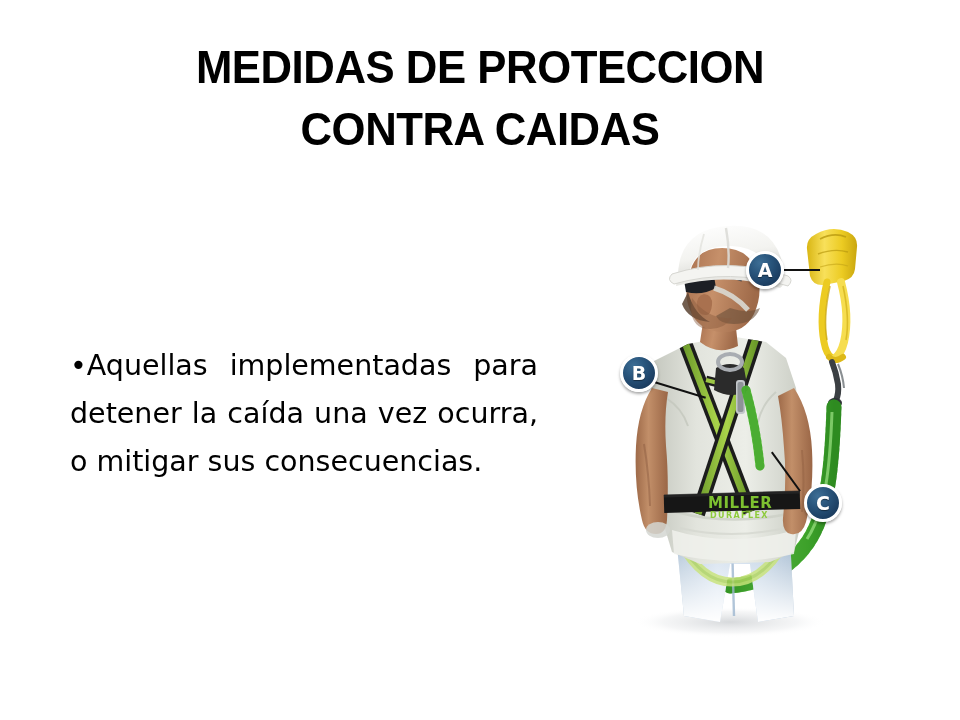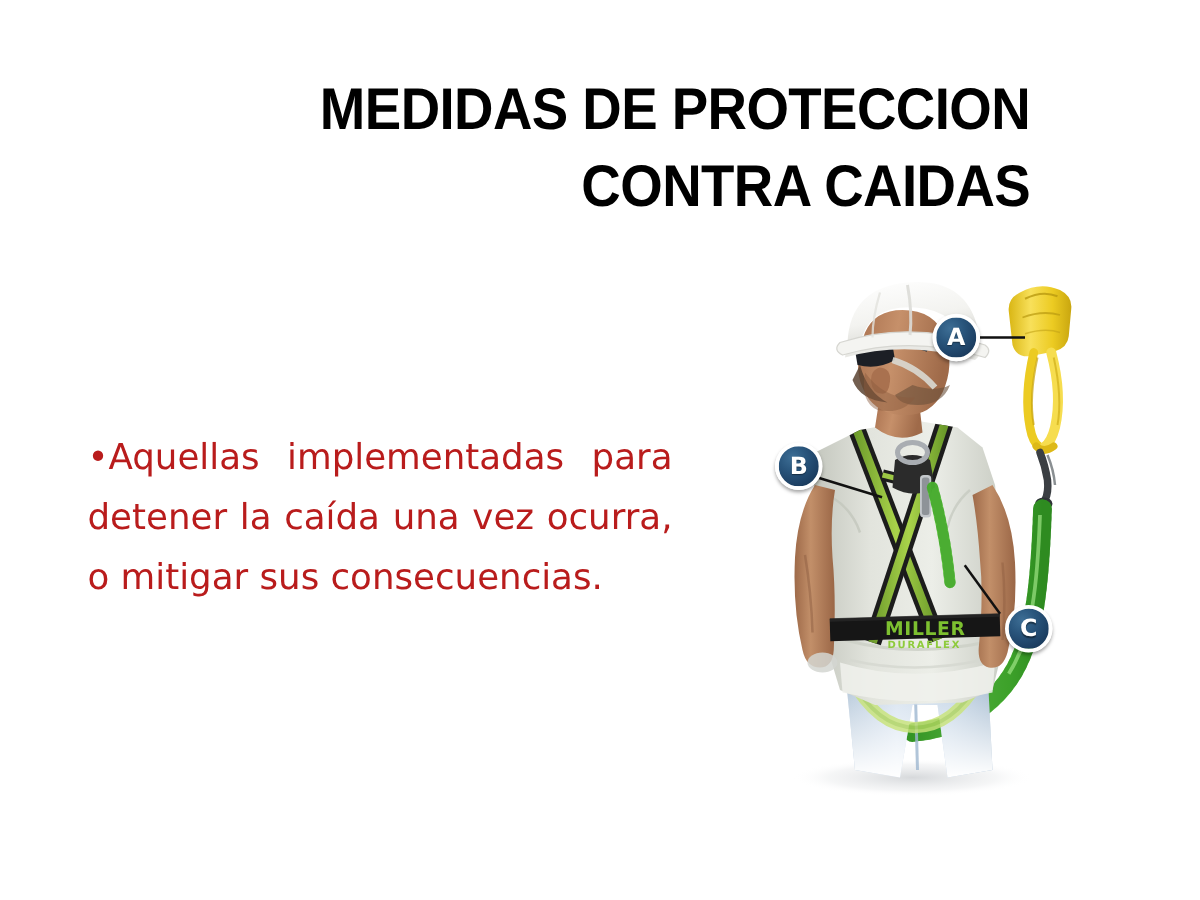--- a/index.html
+++ b/index.html
@@ -18,23 +18,23 @@
   .slide {
     position: absolute;
     inset: 0;
     background: #ffffff;
   }
 
   
   .title-block {
     position: absolute;
     left: 110px;
-    top: 56px;
+    top: 36px;
     width: 740px;
-    text-align: right;
+    text-align: center;
   }
   .title-line {
     font-family: "Liberation Sans", sans-serif;
     font-weight: bold;
     font-size: 47px;
     line-height: 62px;
     color: #000000;
     letter-spacing: -0.5px;
     transform: scaleX(0.93);
     transform-origin: center center;
@@ -45,21 +45,21 @@
   .body-block {
     position: absolute;
     left: 70px;
     top: 342px;
     width: 468px;
   }
   .body-paragraph {
     font-family: "DejaVu Sans", sans-serif;
     font-size: 28.5px;
     line-height: 48px;
-    color: #b91c1c;
+    color: #000000;
     text-align: justify;
     text-justify: inter-word;
     margin: 0;
     text-indent: 0;
   }
   .body-paragraph::first-line { }
 
   
   .photo {
     position: absolute;

